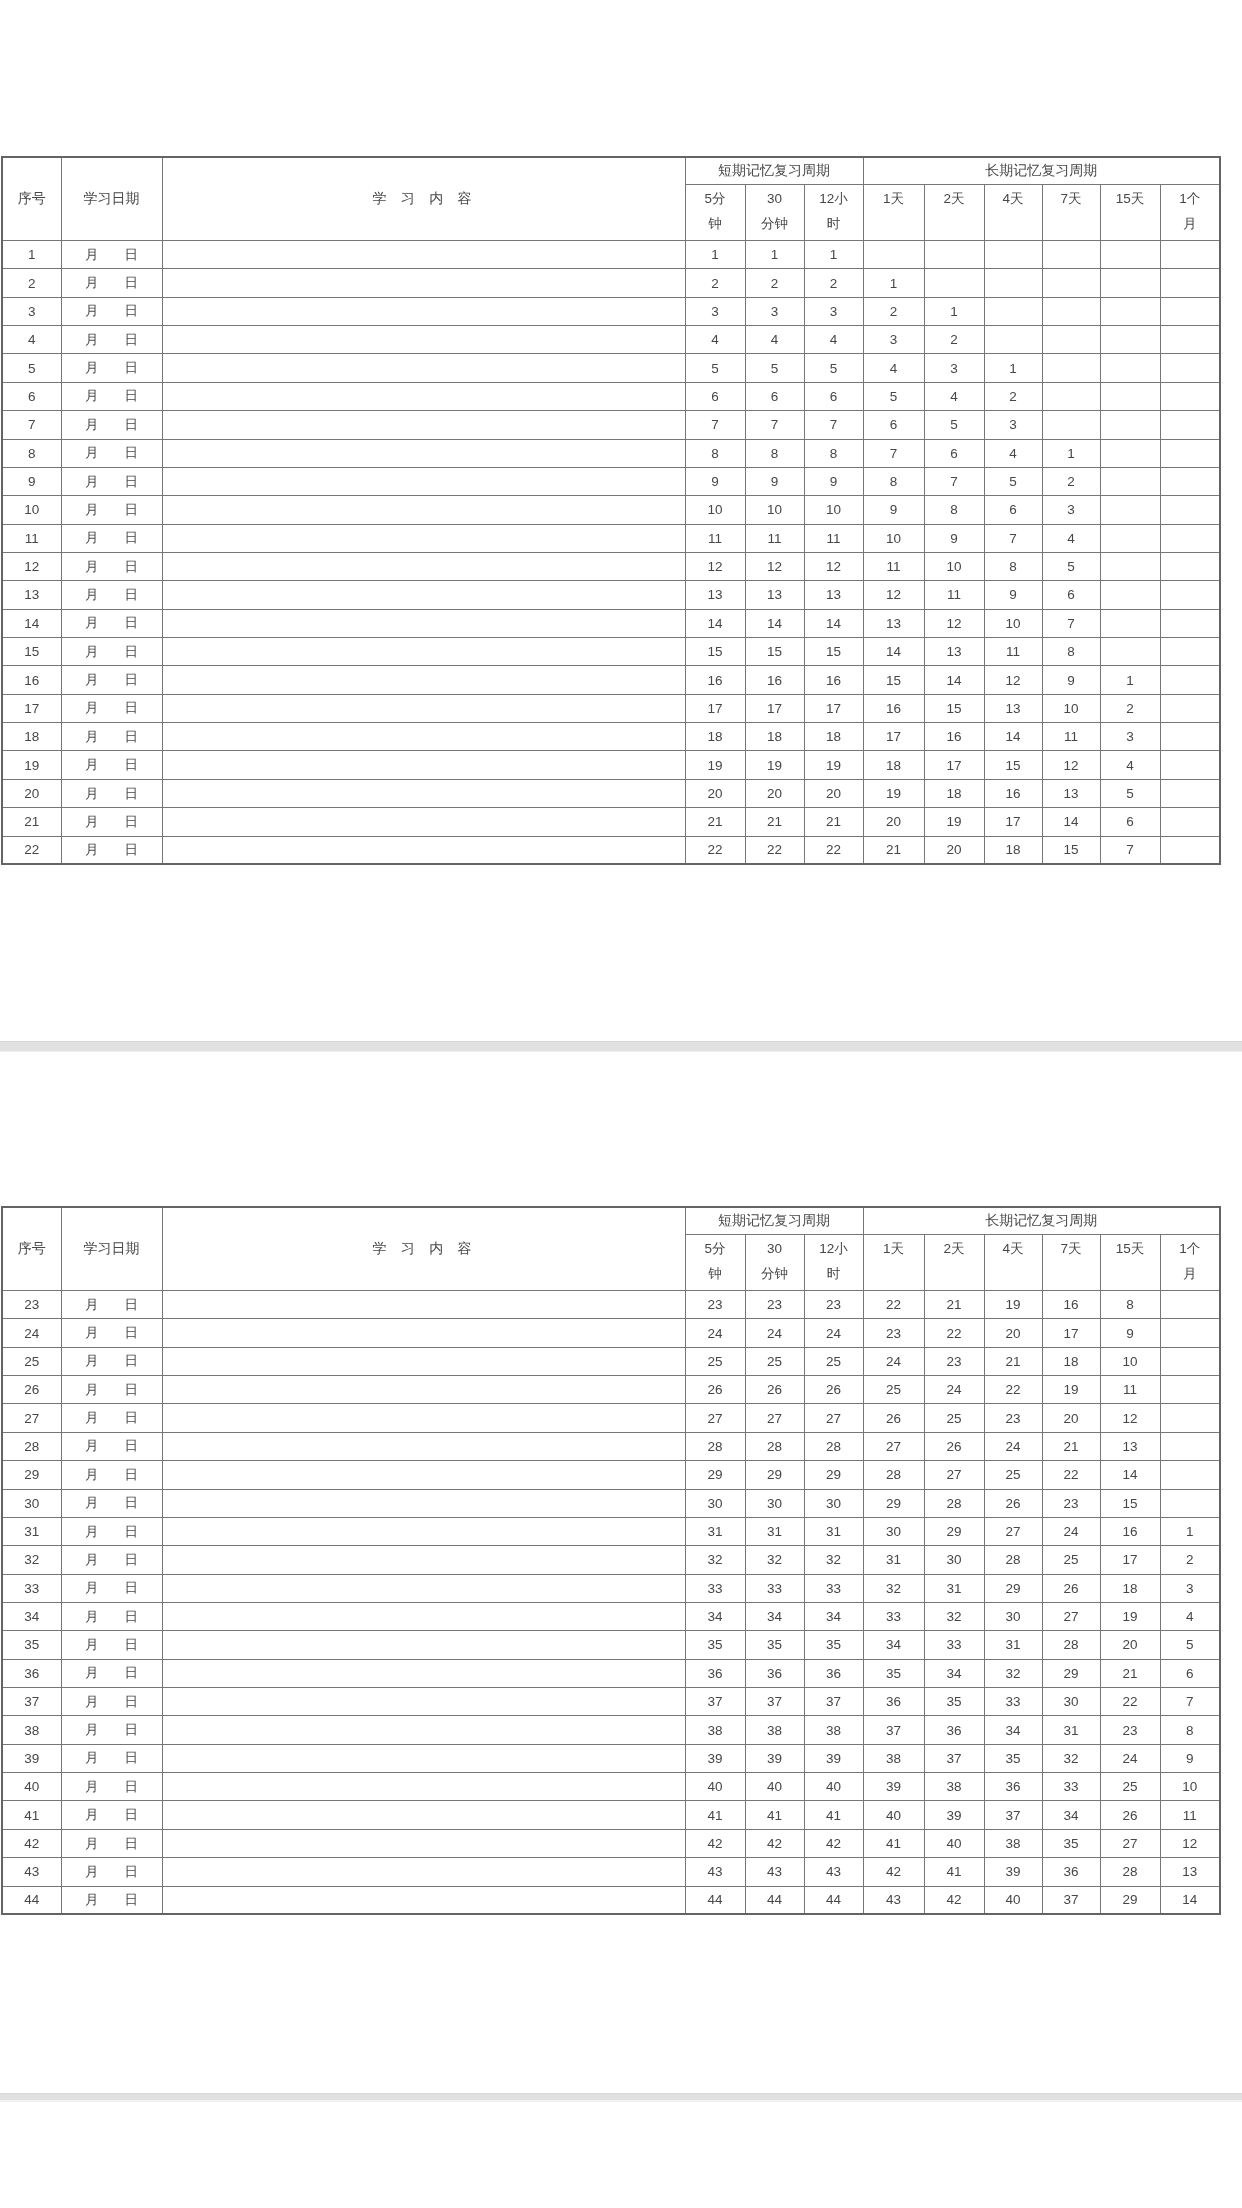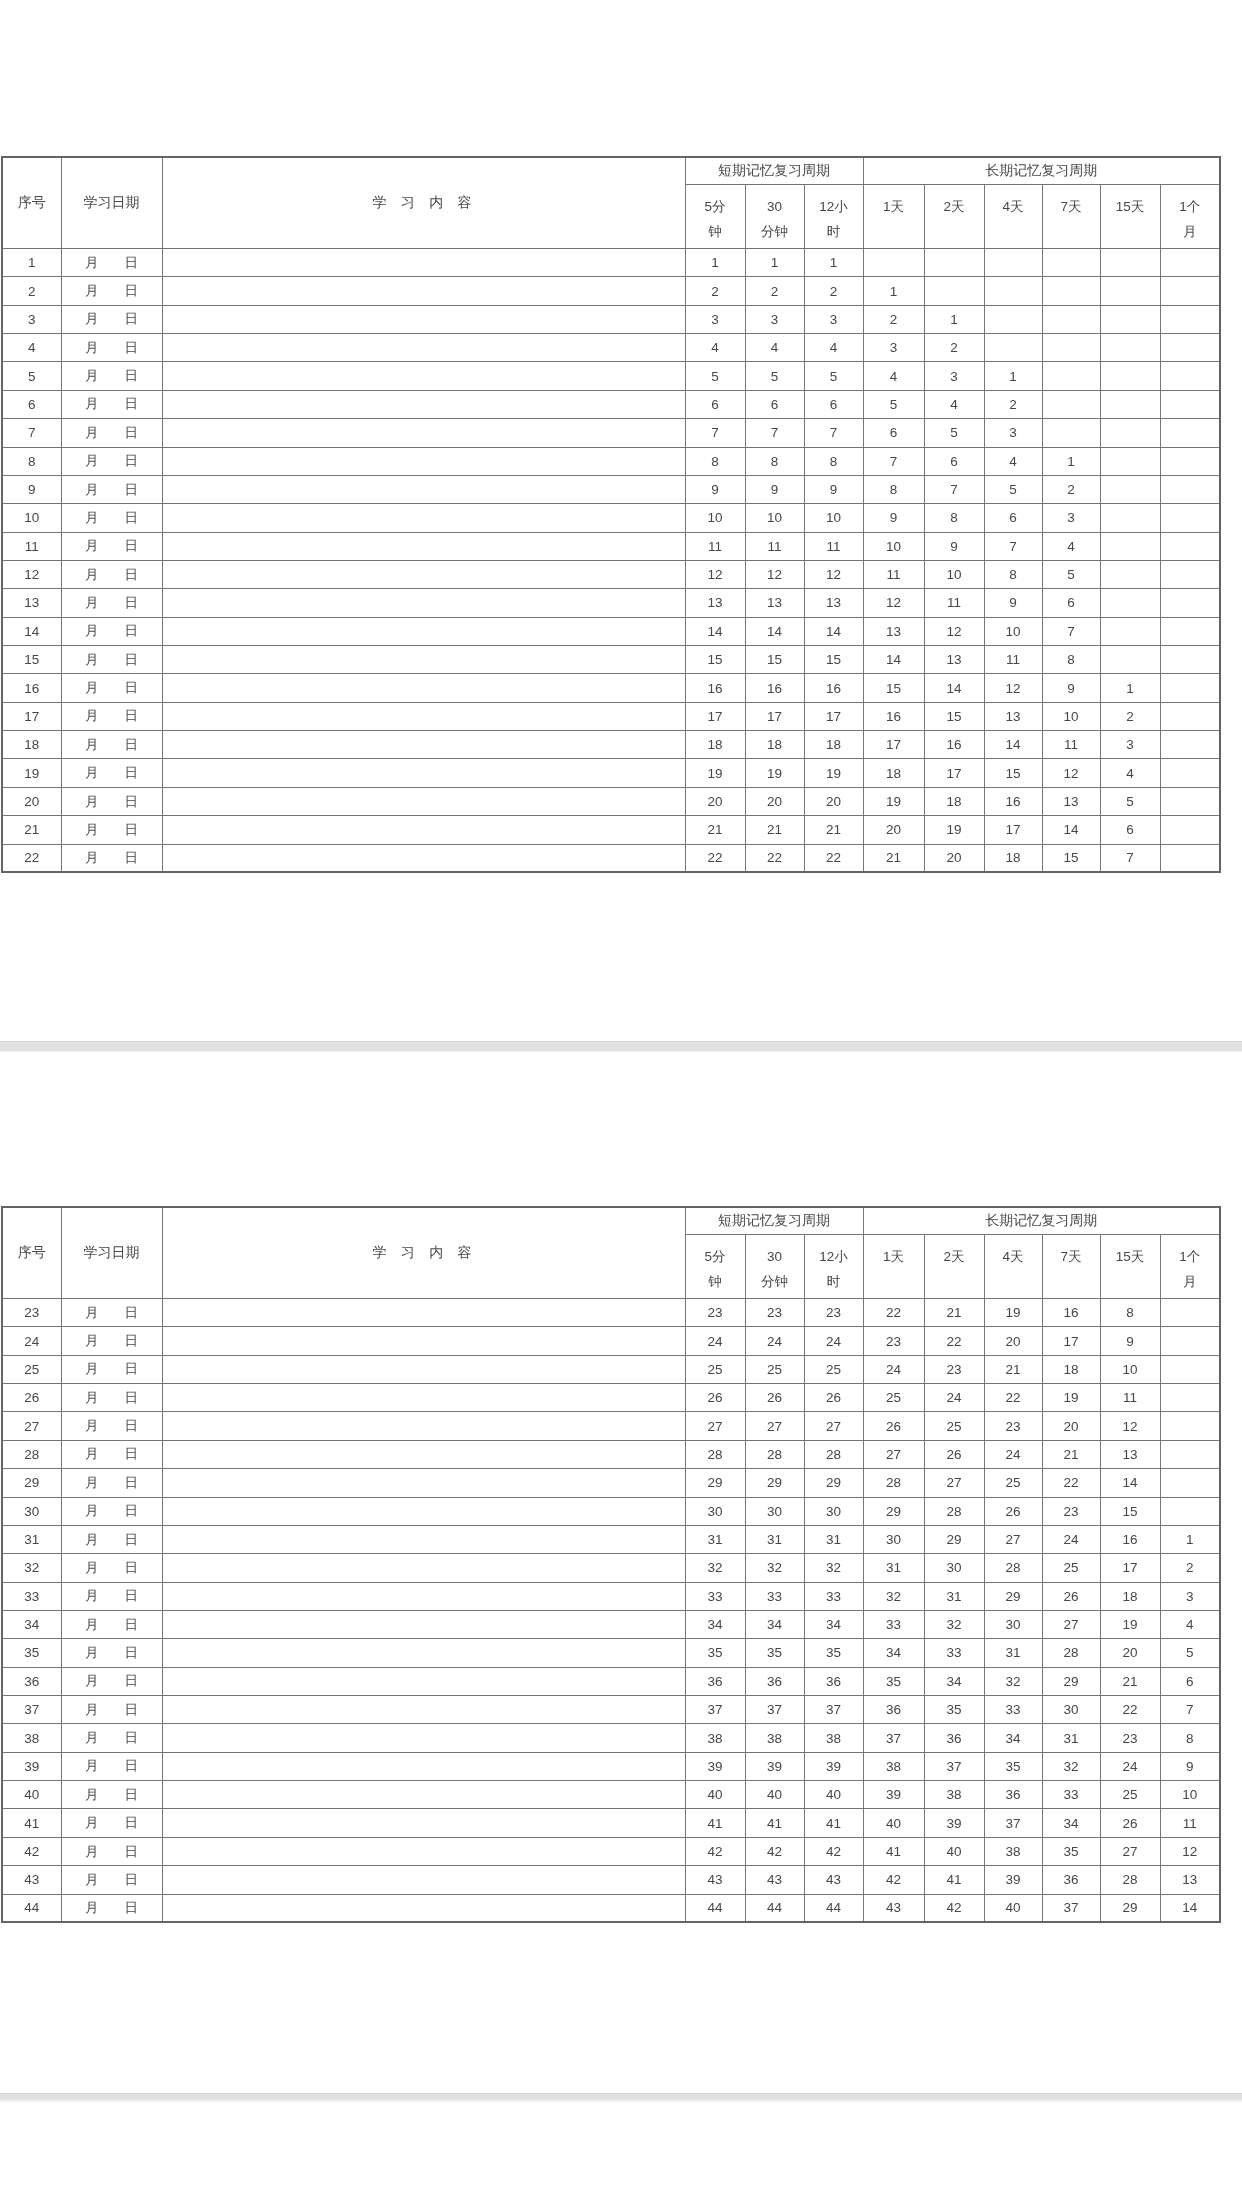--- a/index.html
+++ b/index.html
@@ -41,21 +41,21 @@
     white-space: nowrap;
   }
   table.schedule { border: 2px solid #646464; }
 
   tr.group-row th { height: 26px; font-size: 14px; margin-left: 8px; }
   tr.sub-row th {
     height: 54px;
     vertical-align: top;
     font-size: 13.5px;
     line-height: 25px;
-    padding-top: 9px;
+    padding-top: 1px;
   }
   th.span-head { font-size: 14px; vertical-align: middle; }
   th.content-head { letter-spacing: 3px; font-family: Liberation Mono, monospace; }
 
   tbody tr { height: 28.36px; }
   tbody td { font-size: 13.5px; vertical-align: middle; }
 
   .date-wrap {
     display: flex;
     justify-content: center;

